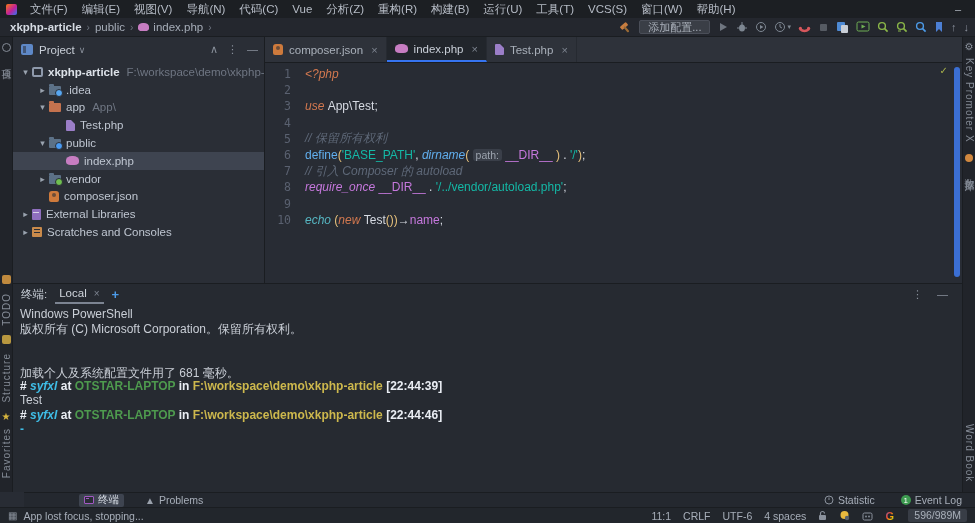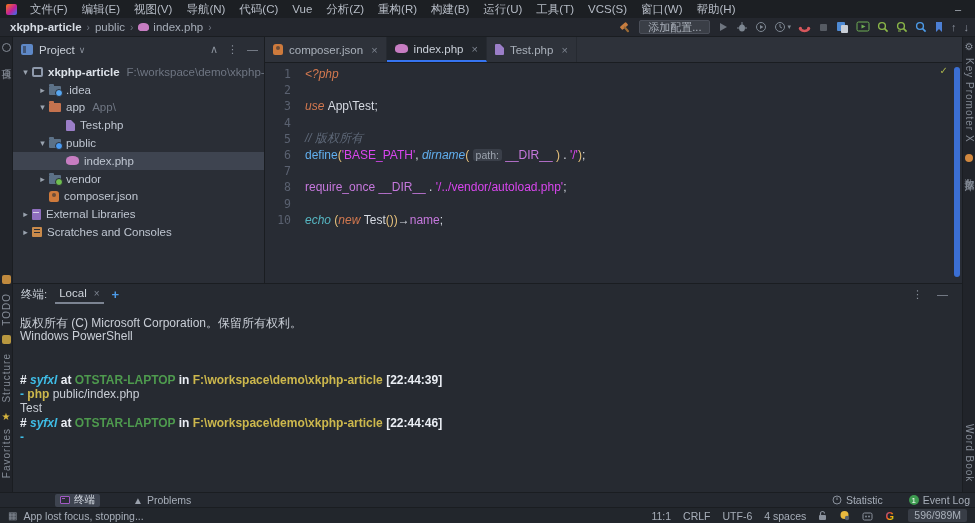--- a/index.html
+++ b/index.html
@@ -76,56 +76,56 @@
   .tab.active{background:#21252B;color:#C9CFD8;border-bottom:2px solid #3674F0;}
   .tab-close{color:#7D8490;font-size:11px;margin-left:2px;}
   .editor-body{flex:1;position:relative;overflow:hidden;font-family:"DejaVu Sans Mono",monospace;}
   .code-area{position:absolute;inset:0;padding-top:3px;}
   .cline{display:flex;height:16.2px;align-items:center;}
   .cline.cur{background:#2E333E;box-shadow:inset 0 1px 0 #3A404C, inset 0 -1px 0 #3A404C;}
   .ln{width:40px;flex:0 0 auto;text-align:right;padding-right:14px;color:#5A6170;font-size:11.5px;font-family:"DejaVu Sans Mono",monospace;}
   .cline.cur .ln{color:#C8CED8;}
   .ctext{white-space:pre;font-size:12px;font-family:"DejaVu Sans Mono",monospace;}
   .c-kw{color:#D2784F;font-style:italic;}
-  .c-kwm{color:#C678DD;}
+  .c-kwm{color:#C678DD;font-style:italic;}
   .c-kwc{color:#56B6C2;font-style:italic;}
   .c-fn{color:#61AFEF;}
   .c-fni{color:#61AFEF;font-style:italic;}
-  .c-str{color:#d946ef;}
+  .c-str{color:#14b8a6;}
   .c-cm{color:#5E6878;font-style:italic;}
   .c-pl{color:#D6DAE2;}
   .c-pr{color:#E5C07B;}
   .c-const{color:#C678DD;}
   .c-prop{color:#C678DD;}
   .c-hint{background:#3A3F49;color:#9CA3AE;border-radius:3px;padding:0 3px;font-size:10.5px;font-style:normal;}
   .caret{display:inline-block;width:1px;height:12px;background:#C8CED8;vertical-align:-2px;}
   .ed-scrollbar{position:absolute;right:2px;top:4px;bottom:6px;width:6px;border-radius:3px;background:#3B6FD4;}
   .inspect-ok{position:absolute;right:14px;top:2px;color:#A8B24A;font-size:10px;}
 
   
-  .terminal{height:209px;background:#262A31;border-top:1px solid #1A1D21;display:flex;flex-direction:column;flex:0 0 auto;gap:8px;}
+  .terminal{height:209px;background:#262A31;border-top:1px solid #1A1D21;display:flex;flex-direction:column;flex:0 0 auto;}
   .term-header{height:20px;display:flex;align-items:center;padding:0 8px;flex:0 0 auto;gap:8px;}
   .term-label{color:#C3C9D2;font-size:11.5px;}
   .term-tab{display:flex;align-items:center;gap:5px;color:#D0D5DD;font-size:11.5px;height:100%;border-bottom:2px solid #7C8492;padding:0 4px;}
   .term-tab .tab-close{font-size:10px;}
   .term-plus{color:#4C9BE8;font-size:13px;font-weight:bold;}
   .term-hdr-tools{margin-left:auto;display:flex;gap:14px;color:#8A919C;font-size:11px;padding-right:6px;}
   .term-body{flex:1;padding:3px 0 0 7px;font-family:"DejaVu Sans Mono",monospace;overflow:hidden;}
   .tline{height:14.4px;white-space:pre;font-size:12px;}
   .t-d{color:#C9CED6;}
   .t-b{color:#EAEEF4;font-weight:bold;}
   .t-user{color:#3FBDE6;font-weight:bold;font-style:italic;}
   .t-host{color:#4E9A4E;font-weight:bold;}
   .t-path{color:#CDB84D;font-weight:bold;}
   .t-link{color:#4BA3E8;text-decoration:underline;}
   .t-php{color:#CDB84D;font-weight:bold;}
   .t-prompt{color:#3FBDE6;font-weight:bold;}
 
   
-  .toolwin-bar{height:15px;background:#24282F;display:flex;align-items:center;padding:0 0 0 55px;gap:28px;font-size:10.5px;color:#A7AEB9;border-top:1px solid #1A1D21;flex:0 0 auto;}
+  .toolwin-bar{height:15px;background:#24282F;display:flex;align-items:center;padding:0 8px 0 55px;gap:16px;font-size:10.5px;color:#A7AEB9;border-top:1px solid #1A1D21;flex:0 0 auto;margin-left:24px;}
   .twbtn{display:flex;align-items:center;gap:4px;padding:0 5px;height:13px;border-radius:2px;}
   .twbtn.active{background:#3E4450;color:#D5DAE2;}
   .term-ico{width:10px;height:8px;background:#2A2E36;border:1px solid #A259C4;border-radius:1px;position:relative;}
   .term-ico::after{content:"";position:absolute;left:1px;top:1px;width:3px;height:1px;background:#A259C4;}
   .warn-glyph{color:#9AA1AC;font-size:10px;}
   .tw-right{margin-left:auto;display:flex;gap:16px;align-items:center;}
   .evt-dot{width:10px;height:10px;border-radius:50%;background:#3D9A50;color:#fff;font-size:8px;display:inline-flex;align-items:center;justify-content:center;}
 
   .statusbar{height:16px;background:#22262C;display:flex;align-items:center;padding:0 8px;font-size:10.5px;color:#A7AEB9;border-top:1px solid #1A1D21;flex:0 0 auto;gap:6px;}
   .switcher{color:#8A919C;font-size:10px;}
@@ -355,28 +355,29 @@
                 <div class="cline">
                   <span class="ln">3</span>
                   <span class="ctext"><span class="c-kw">use </span><span class="c-pl">App\Test</span><span class="c-pl">;</span></span>
                 </div>
                 <div class="cline">
                   <span class="ln">4</span>
                   <span class="ctext"></span>
                 </div>
                 <div class="cline">
                   <span class="ln">5</span>
-                  <span class="ctext"><span class="c-cm">// 版权所有</span></span>
+                  <span class="ctext"><span class="c-cm">// 保留所有权利</span></span>
                 </div>
                 <div class="cline">
                   <span class="ln">6</span>
                   <span class="ctext"><span class="c-fn">define</span><span class="c-pr">(</span><span class="c-str">'BASE_PATH'</span><span class="c-pl">, </span><span class="c-fni">dirname</span><span class="c-pr">( </span><span class="c-hint">path:</span><span class="c-const"> __DIR__ </span><span class="c-pr">)</span><span class="c-pl"> . </span><span class="c-str">'/'</span><span class="c-pr">)</span><span class="c-pl">;</span></span>
                 </div>
                 <div class="cline">
                   <span class="ln">7</span>
+                  <span class="ctext"><span class="c-cm">// 引入 Composer 的 autoload</span></span>
                 </div>
                 <div class="cline">
                   <span class="ln">8</span>
                   <span class="ctext"><span class="c-kwm">require_once </span><span class="c-const">__DIR__</span><span class="c-pl"> . </span><span class="c-str">'/../vendor/autoload.php'</span><span class="c-pl">;</span></span>
                 </div>
                 <div class="cline">
                   <span class="ln">9</span>
                   <span class="ctext"></span>
                 </div>
                 <div class="cline">
@@ -397,26 +398,26 @@
             <span>Local</span>
             <span class="tab-close">×</span>
           </span>
           <span class="term-plus">+</span>
           <span class="term-hdr-tools">
             <span>⋮</span>
             <span>—</span>
           </span>
         </div>
         <div class="term-body" id="termlines">
+            <div class="tline"><span class="t-d">Windows PowerShell</span></div>
             <div class="tline"><span class="t-d">版权所有 (C) Microsoft Corporation。保留所有权利。</span></div>
-            <div class="tline"><span class="t-d">Windows PowerShell</span></div>
             <div class="tline">&nbsp;</div>
             <div class="tline">&nbsp;</div>
+            <div class="tline"><span class="t-d">加载个人及系统配置文件用了 681 毫秒。</span></div>
             <div class="tline"><span class="t-b"># </span><span class="t-user">syfxl</span><span class="t-b"> at </span><span class="t-host">OTSTAR-LAPTOP</span><span class="t-b"> in </span><span class="t-path">F:\workspace\demo\xkphp-article</span><span class="t-b"> [22:44:39]</span></div>
-            <div class="tline"><span class="t-prompt">- </span><span class="t-php">php</span><span class="t-d"> public/index.php</span></div>
             <div class="tline"><span class="t-d">Test</span></div>
             <div class="tline"><span class="t-b"># </span><span class="t-user">syfxl</span><span class="t-b"> at </span><span class="t-host">OTSTAR-LAPTOP</span><span class="t-b"> in </span><span class="t-path">F:\workspace\demo\xkphp-article</span><span class="t-b"> [22:44:46]</span></div>
             <div class="tline"><span class="t-prompt">-</span></div>
           </div>
       </div>
     </div>
 
     <div class="stripe right">
       <span class="stripe-ico gearglyph">⚙</span>
       <span class="vlabel">Key Promoter X</span>

